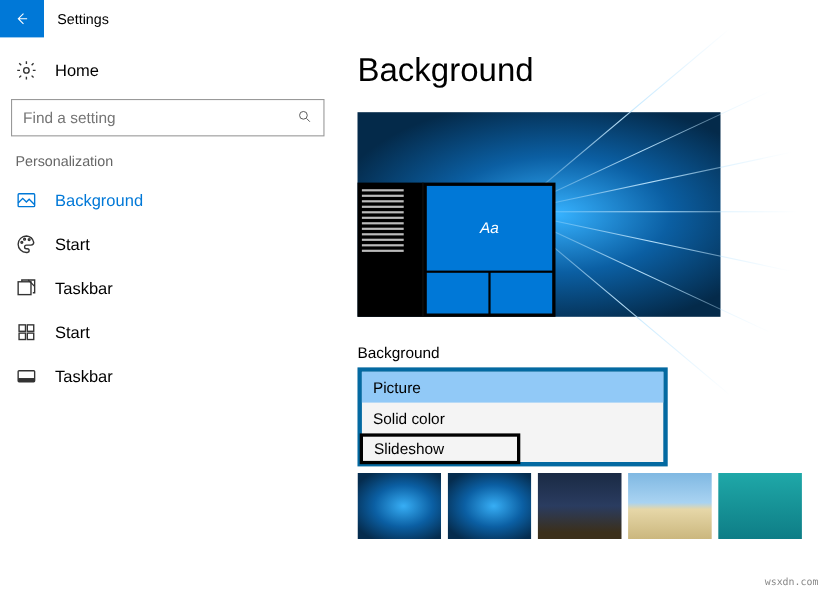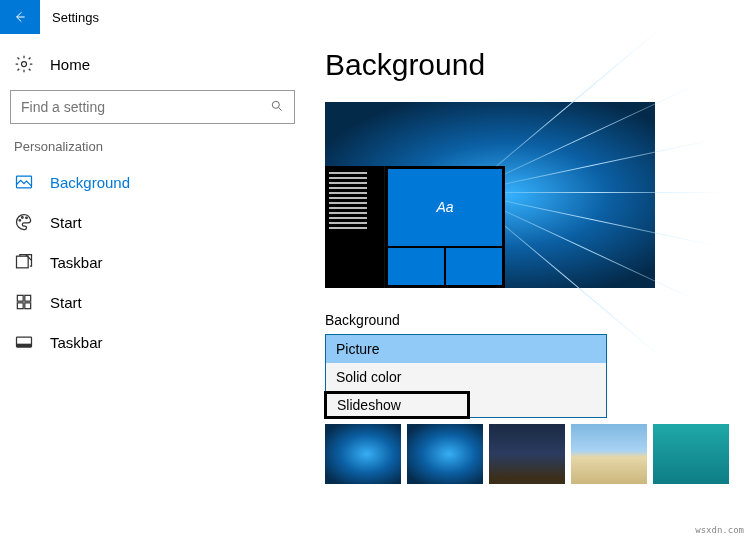--- a/index.html
+++ b/index.html
@@ -163,21 +163,21 @@
     color: #fff;
     font-size: 14px;
   }
   .section-label {
     margin-top: 24px;
     font-size: 14px;
   }
   .dropdown {
     margin-top: 6px;
     width: 282px;
-    border: 1px solid #0369a1;
+    border: 4px solid #0369a1;
     background: #f4f4f4;
     position: relative;
     z-index: 5;
   }
   .option {
     height: 28px;
     padding: 0 10px;
     display: flex;
     align-items: center;
     font-size: 14px;

